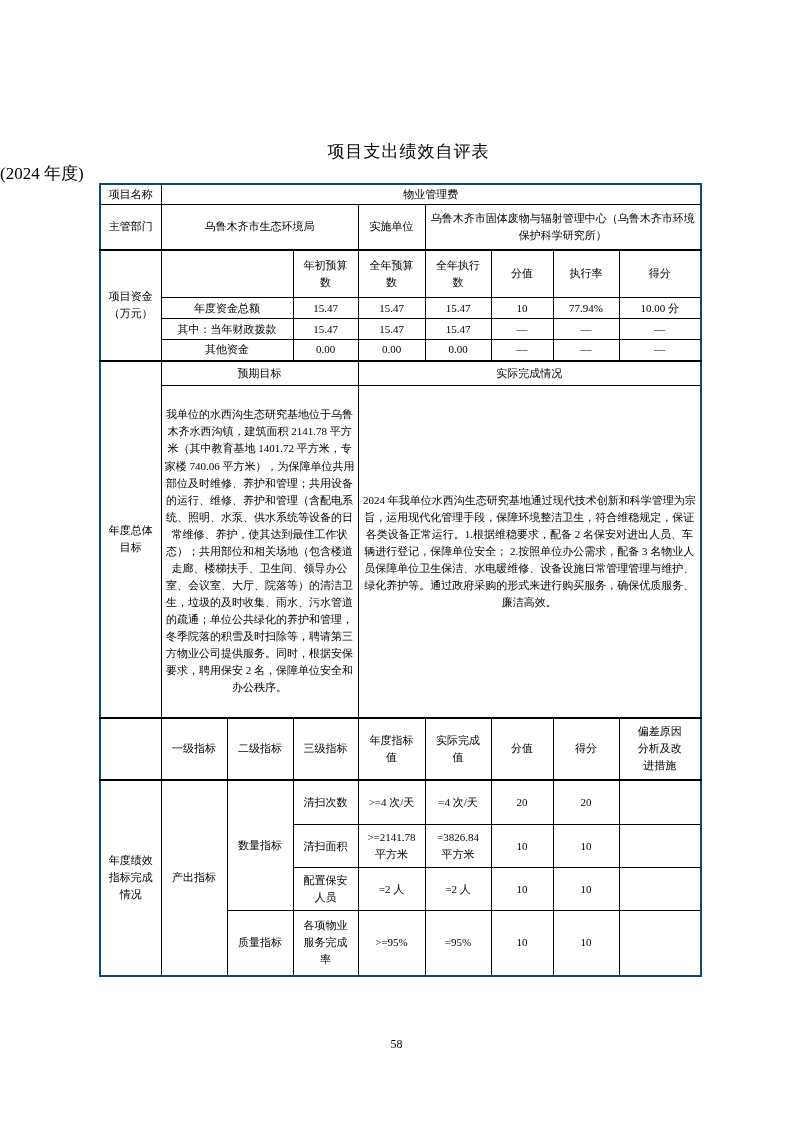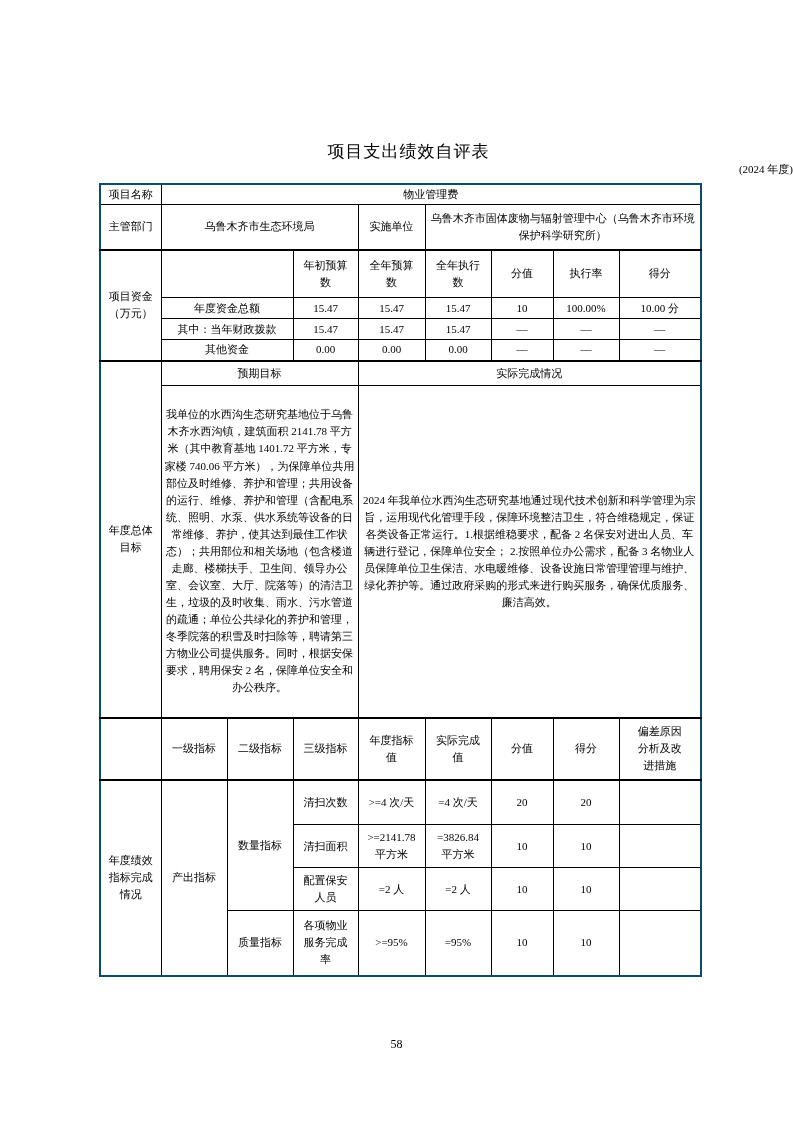--- a/index.html
+++ b/index.html
@@ -7,21 +7,21 @@
     width:793px;height:1122px;background:#ffffff;color:#000;
     font-family:"Liberation Serif","DejaVu Serif",serif;
     position:relative;overflow:hidden;
   }
   .doc-title{
     position:absolute;top:140px;left:12px;width:100%;
     text-align:center;font-size:17px;letter-spacing:1px;
   }
   .doc-subtitle{
     position:absolute;top:162px;left:0;width:100%;
-    text-align:right;font-size:11px;
+    text-align:left;font-size:17px;
   }
   table.eval{
     position:absolute;top:183px;left:99px;width:601px;
     border-collapse:collapse;table-layout:fixed;
     border:2px solid #0c4a6e;
   }
   table.eval td{
     border:1px solid #000;
     text-align:center;vertical-align:middle;
     font-size:11px;line-height:1.55;
@@ -88,21 +88,21 @@
       <td>分值</td>
       <td>执行率</td>
       <td>得分</td>
     </tr>
     <tr class="r4">
       <td colspan="2">年度资金总额</td>
       <td>15.47</td>
       <td>15.47</td>
       <td>15.47</td>
       <td>10</td>
-      <td>100.00%</td>
+      <td>77.94%</td>
       <td>10.00 分</td>
     </tr>
     <tr class="r5">
       <td colspan="2">其中：当年财政拨款</td>
       <td>15.47</td>
       <td>15.47</td>
       <td>15.47</td>
       <td>—</td>
       <td>—</td>
       <td>—</td>

